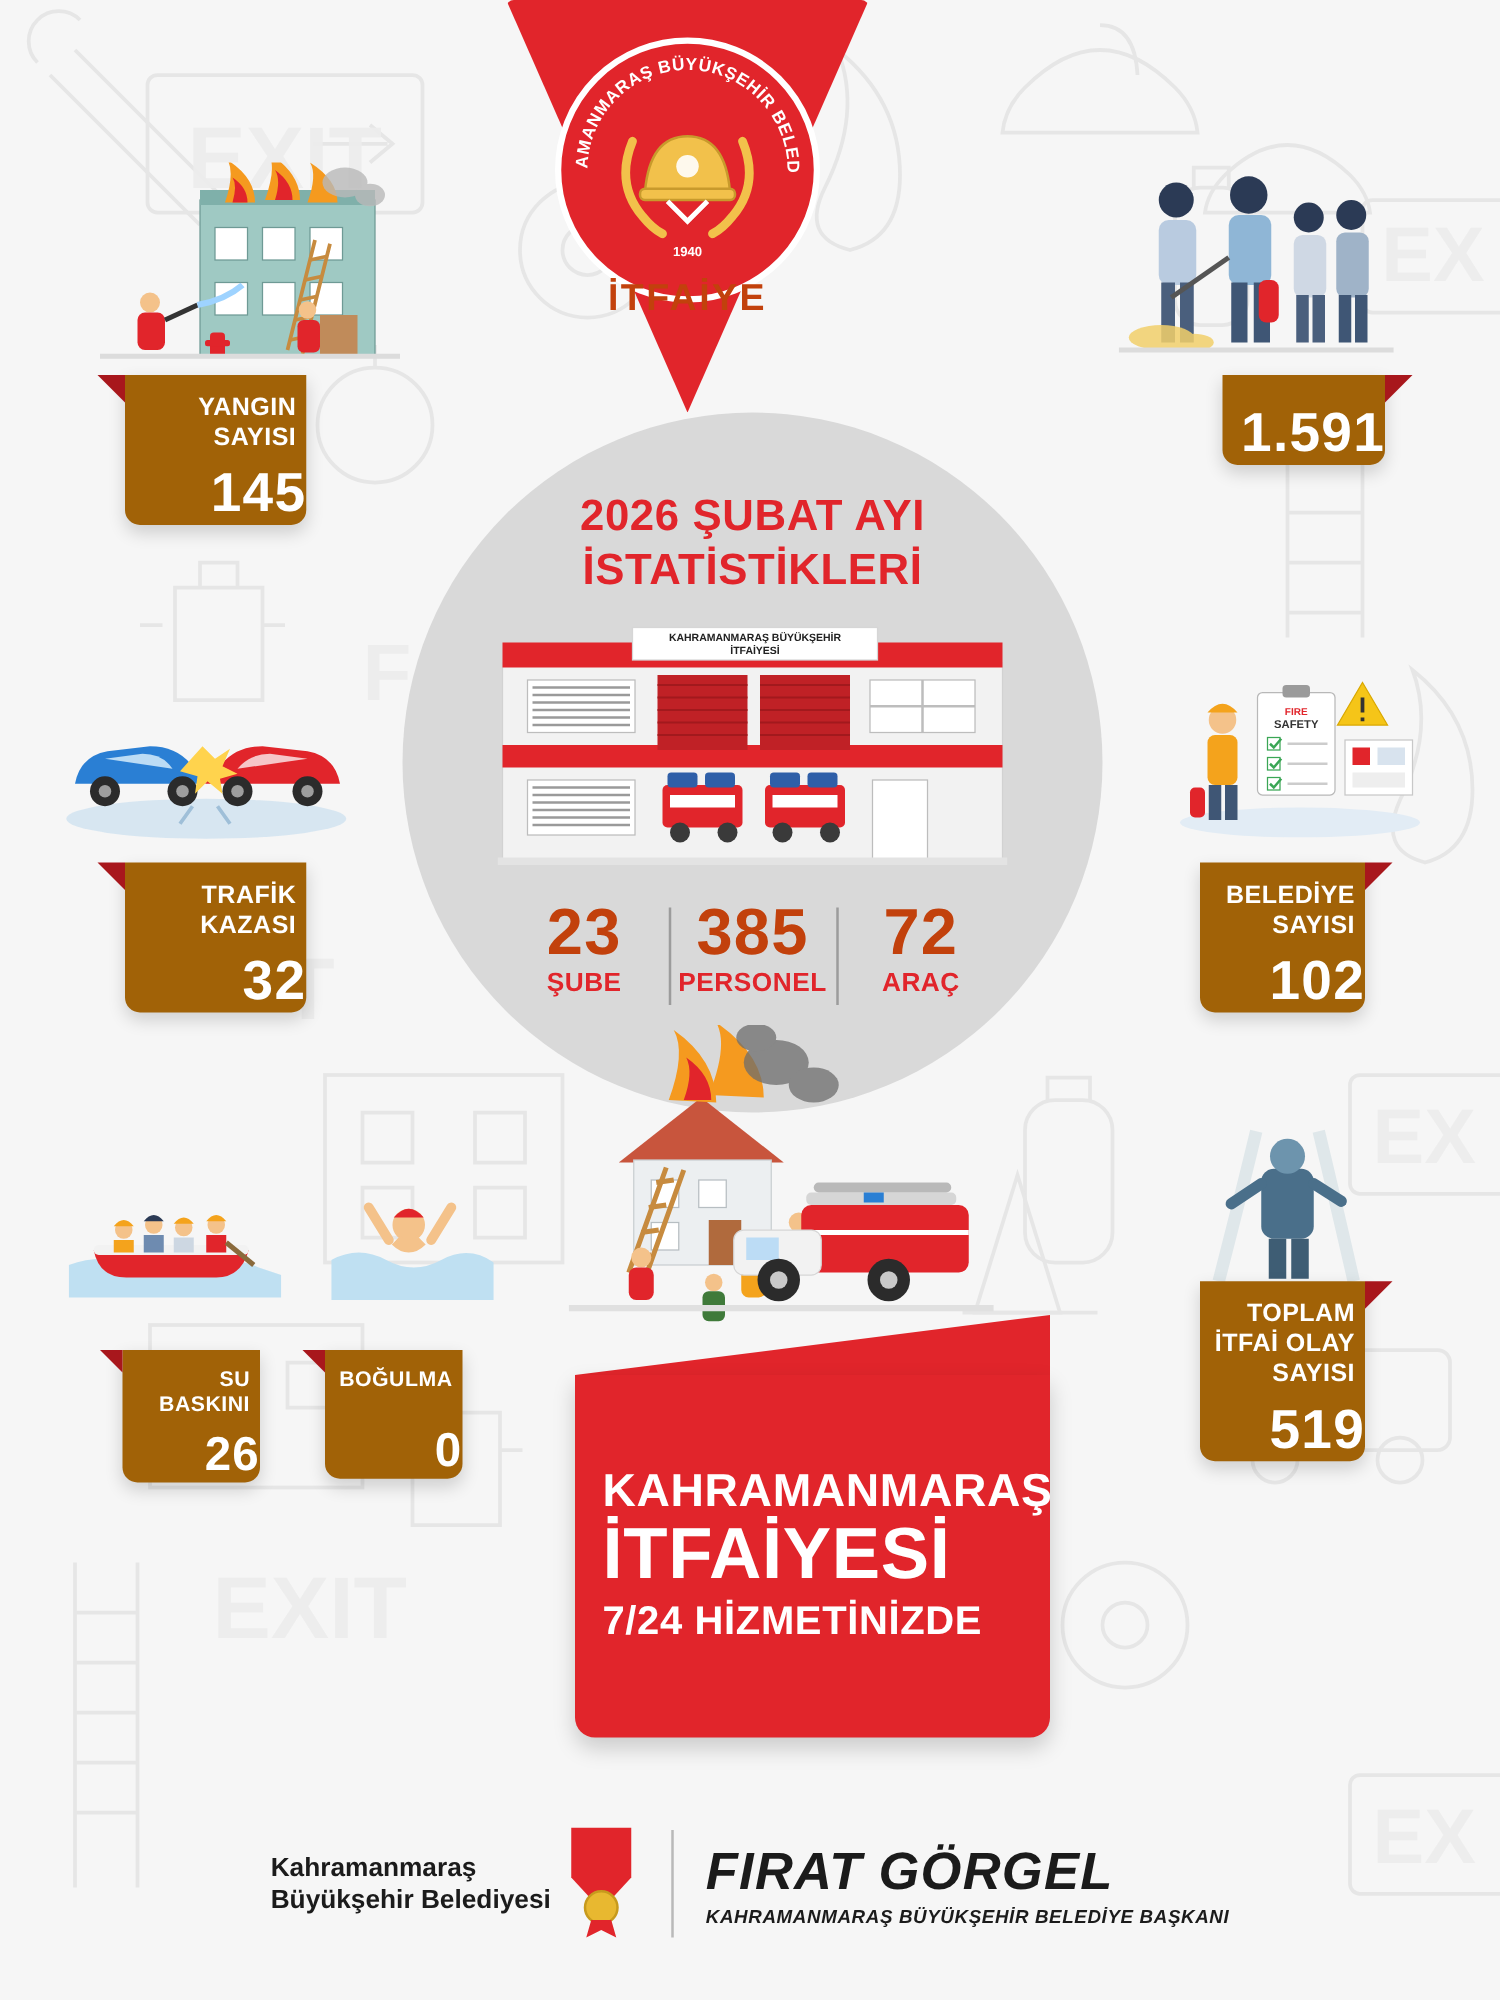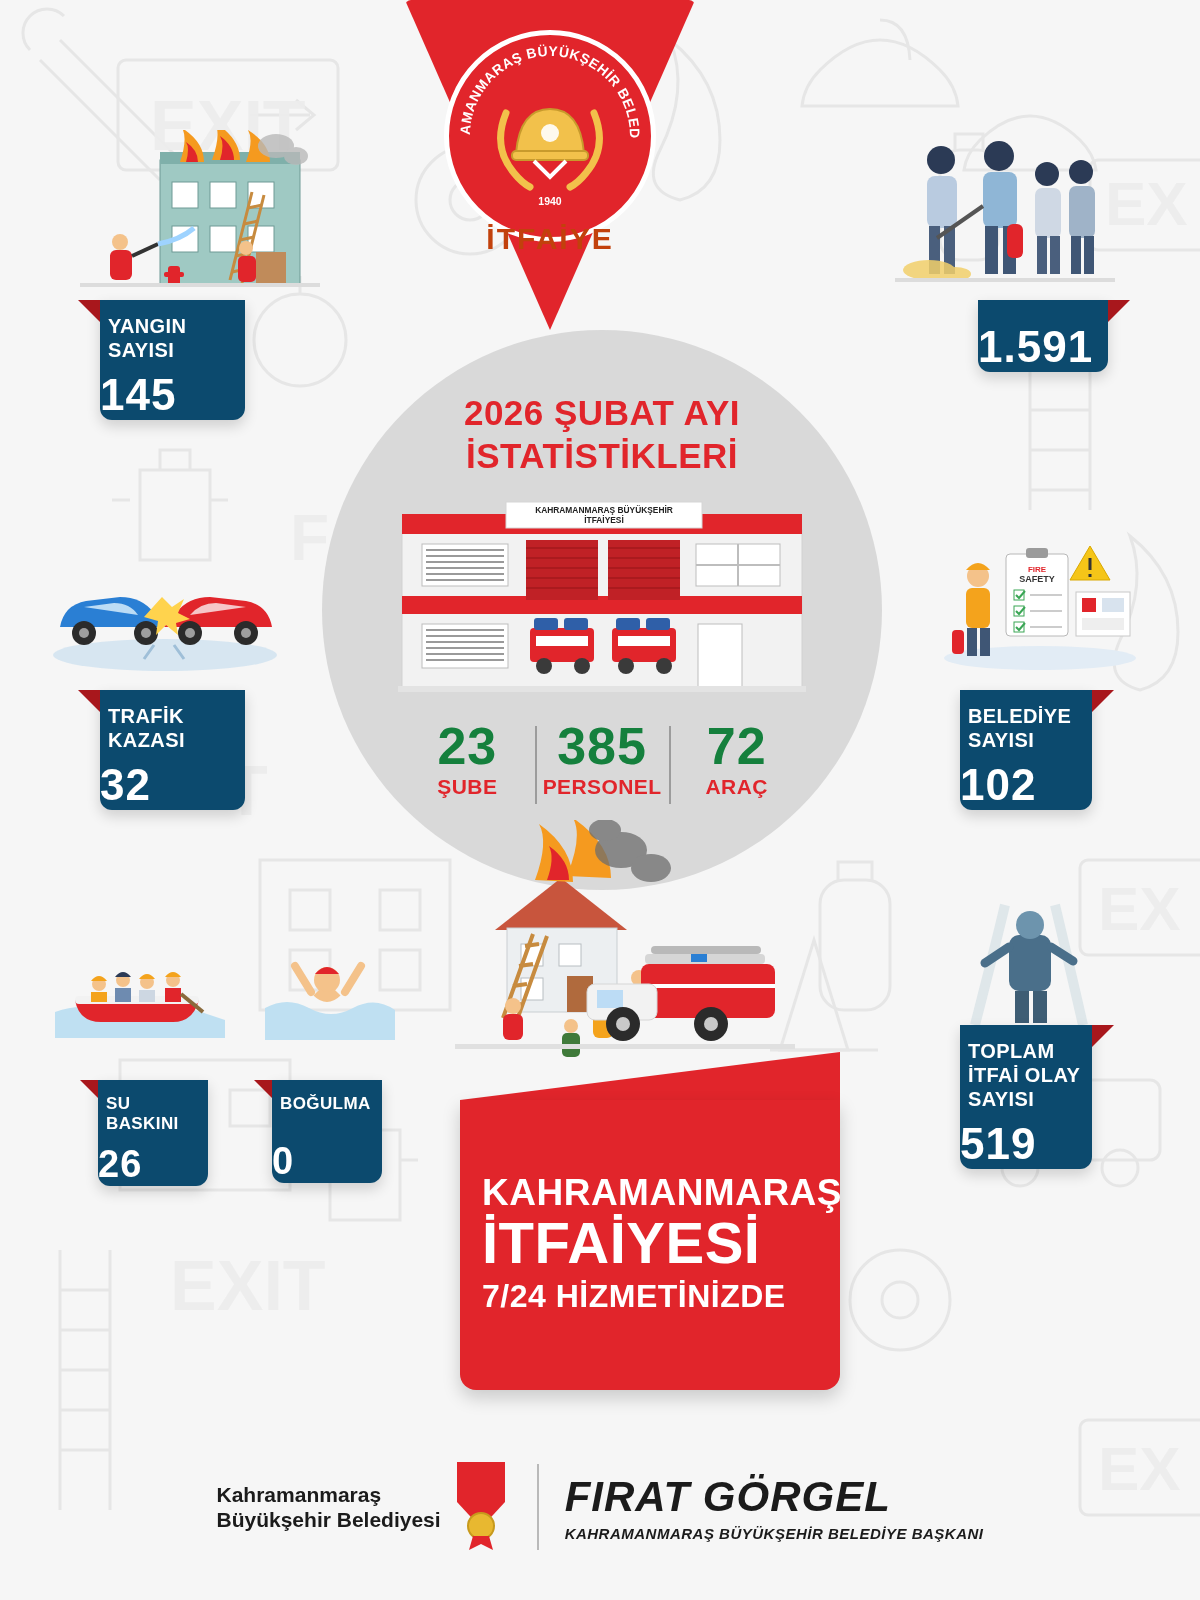--- a/index.html
+++ b/index.html
@@ -111,40 +111,40 @@
     padding: 0 6px;
   }
   .cs-item + .cs-item::before {
     content: "";
     position: absolute;
     left: 0; top: 6px;
     width: 2px; height: 78px;
     background: #9c9c9c;
   }
   .cs-num {
-    color: #15803d;
+    color: #c2410c;
     font-size: 52px;
     font-weight: bold;
     line-height: 1.02;
     letter-spacing: 1px;
   }
   .cs-label {
     color: #e1252b;
     font-size: 21px;
     font-weight: bold;
     letter-spacing: 0.4px;
     margin-top: 2px;
   }
 
   
   .card {
     position: absolute;
-    background: #0c4a6e;
+    background: #a16207;
     color: #fff;
-    text-align: left;
+    text-align: right;
     border-radius: 0 0 12px 12px;
     padding-top: 14px;
     box-shadow: 0 6px 14px rgba(0,0,0,0.16);
   }
   .card .c-label {
     font-size: 20px;
     font-weight: bold;
     line-height: 1.2;
     letter-spacing: 0.4px;
     padding: 0 8px;
@@ -169,21 +169,21 @@
   }
   .notch.right {
     border-top: 22px solid #a8171c;
     border-right: 22px solid transparent;
   }
 
   
   #card-yangin  { left: 100px;  top: 300px; width: 145px; }
   #card-trafik  { left: 100px;  top: 690px; width: 145px; }
   #card-su      { left: 98px;   top: 1080px; width: 110px; }
-  #card-bogulma { left: 272px;  top: 1080px; width: 110px; }
+  #card-bogulma { left: 260px;  top: 1080px; width: 110px; }
   #card-egitim  { left: 978px;  top: 300px; width: 130px; }
   #card-denetim { left: 960px;  top: 690px; width: 132px; }
   #card-toplam  { left: 960px;  top: 1025px; width: 132px; }
 
   
   .banner {
     position: absolute;
     left: 460px; top: 1100px;
     width: 380px; height: 290px;
     background: #e1252b;

